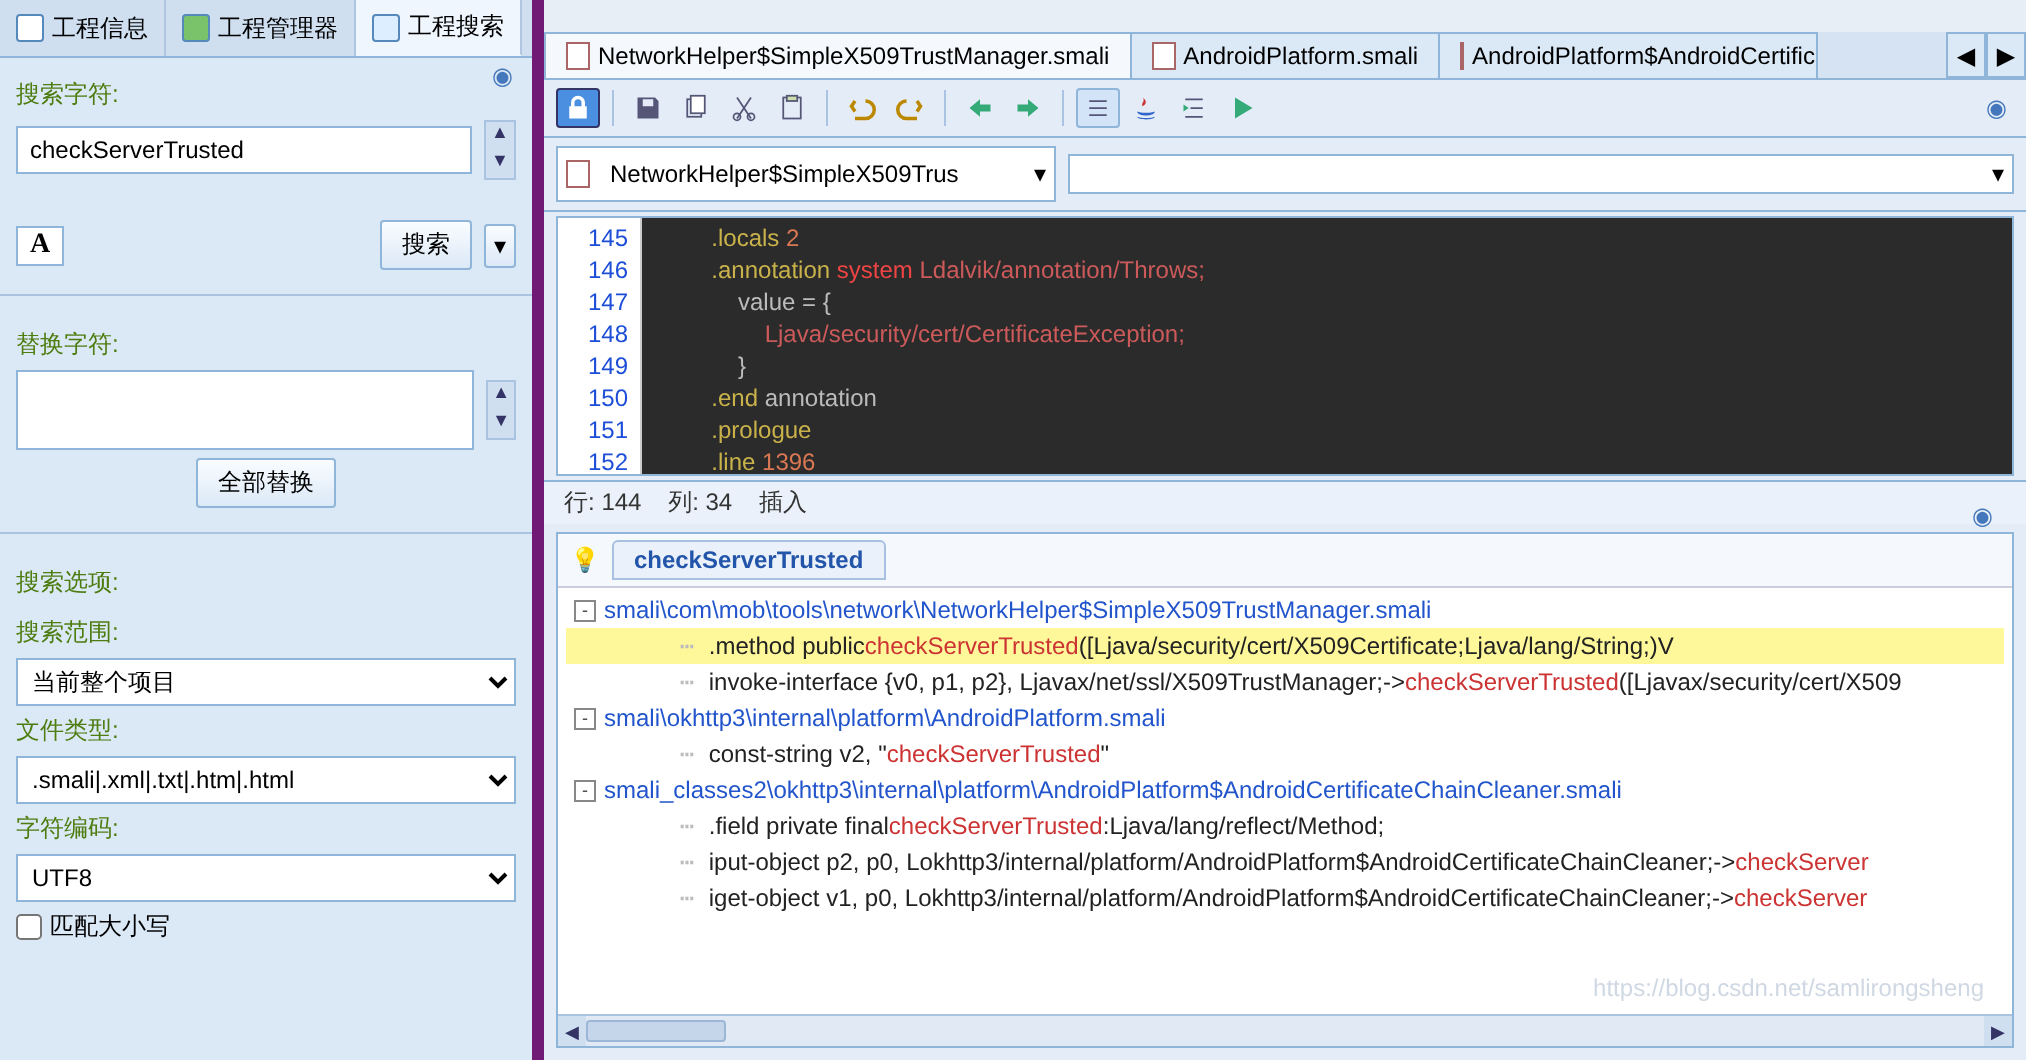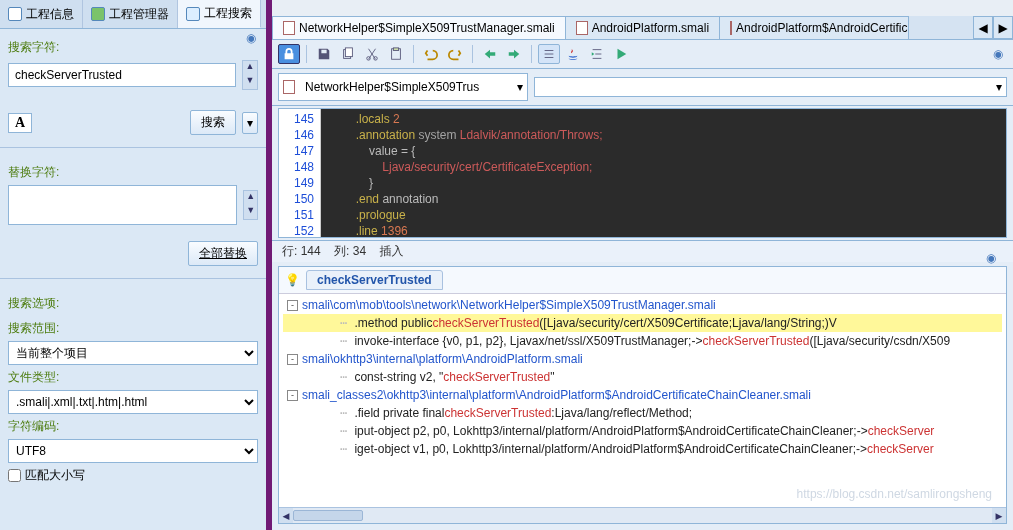--- a/index.html
+++ b/index.html
@@ -33,21 +33,21 @@
   .tbtn { width:22px; height:20px; display:flex; align-items:center; justify-content:center; border:1px solid transparent; border-radius:2px; cursor:pointer; }
   .tbtn svg { width:14px; height:14px; }
   .tsep { width:1px; height:18px; background:#aac3e0; margin:0 4px; }
   .secondary-bar { display:flex; padding:4px 6px; gap:6px; align-items:center; border-bottom:1px solid #8fb5d8; }
   .editor-area { flex:1; display:flex; min-height:120px; border:1px solid #8fb5d8; margin:2px 6px; }
   .gutter { width:42px; background:#fff; color:#1d4ed8; text-align:right; padding:2px 6px 2px 2px; font-family:Consolas,monospace; border-right:1px solid #ccc; }
   .gutter div { line-height:16px; }
   .code { flex:1; background:#2b2b2b; color:#bbb; font-family:Consolas,monospace; padding:2px 8px; overflow:hidden; position:relative; }
   .code div { line-height:16px; white-space:pre; }
   .kw-yellow { color:#c9b24a; }
-  .kw-green { color:#a3a3a3; }
+  .kw-green { color:#ef4444; }
   .kw-num { color:#d97852; }
   .kw-red { color:#cc5a5a; }
   .status-bar { background:#eaf1fa; border-top:1px solid #8fb5d8; padding:2px 10px; font-size:12px; color:#333; }
   .search-results { border:1px solid #8fb5d8; margin:4px 6px 6px 6px; background:#fff; display:flex; flex-direction:column; min-height:0; flex:2; }
   .results-header { padding:3px 6px; border-bottom:1px solid #ccd; background:#f5f9fe; display:flex; align-items:center; gap:6px; }
   .results-tab { border:1px solid #a8c1e0; padding:2px 10px; border-radius:3px 3px 0 0; background:#eaf1fa; color:#2255aa; font-weight:bold; }
   .tree { flex:1; overflow:auto; padding:2px 4px; font-family:"Segoe UI",sans-serif; font-size:12px; color:#333; }
   .tree-row { display:flex; align-items:center; white-space:nowrap; line-height:18px; }
   .tree-row.highlight { background:#fff89a; }
   .toggle { width:11px; height:11px; border:1px solid #888; display:inline-flex; align-items:center; justify-content:center; font-size:9px; margin-right:4px; background:#fff; color:#444; }
@@ -108,21 +108,21 @@
     <div class="section">
       <div class="section-label">替换字符:</div>
       <div class="row">
         <textarea class="textarea" style=""></textarea>
         <div class="vscroll">
             <div class="arrow">▲</div>
             <div style="flex:1"></div>
             <div class="arrow">▼</div>
           </div>
       </div>
-      <div class="row" style="justify-content:flex-end;margin-top:16px;text-decoration:underline;">
+      <div class="row" style="justify-content:center;margin-top:4px;">
         <button class="btn">全部替换</button>
       </div>
     </div>
     <div class="sep"></div>
 
     <div class="section">
       <div class="section-label">搜索选项:</div>
       <div class="section-label">搜索范围:</div>
       <select class="select"><option>当前整个项目</option></select>
       <div class="section-label">文件类型:</div>
@@ -291,21 +291,21 @@
         <div class="tree-row highlight" style="padding-left: 28px;">
           <span class="i-line">&nbsp;&nbsp;&nbsp;&nbsp;<span class="tree-line">⋯</span>&nbsp;</span>
           <span class="black">.method public </span>
           <span class="red">checkServerTrusted</span>
           <span class="black"> ([Ljava/security/cert/X509Certificate;Ljava/lang/String;)V</span>
         </div>
         <div class="tree-row" style="padding-left: 28px;">
           <span class="i-line">&nbsp;&nbsp;&nbsp;&nbsp;<span class="tree-line">⋯</span>&nbsp;</span>
           <span class="black">invoke-interface {v0, p1, p2}, Ljavax/net/ssl/X509TrustManager;-&gt; </span>
           <span class="red">checkServerTrusted</span>
-          <span class="black"> ([Ljava/security/csdn/X509</span>
+          <span class="black"> ([Ljavax/security/cert/X509</span>
         </div>
         <div class="tree-row" style="padding-left: 4px;">
           <span class="toggle">-</span>
           <span class="blue">smali\okhttp3\internal\platform\AndroidPlatform.smali</span>
         </div>
         <div class="tree-row" style="padding-left: 28px;">
           <span class="i-line">&nbsp;&nbsp;&nbsp;&nbsp;<span class="tree-line">⋯</span>&nbsp;</span>
           <span class="black">const-string v2, "</span>
           <span class="red">checkServerTrusted</span>
           <span class="black"> "</span>

